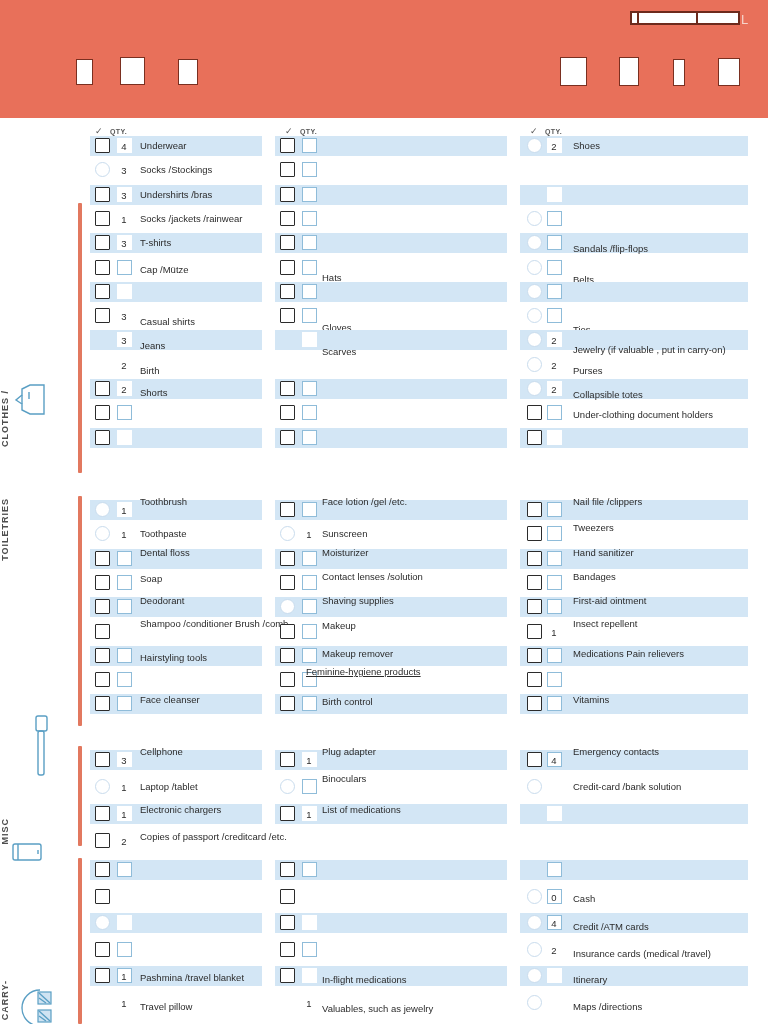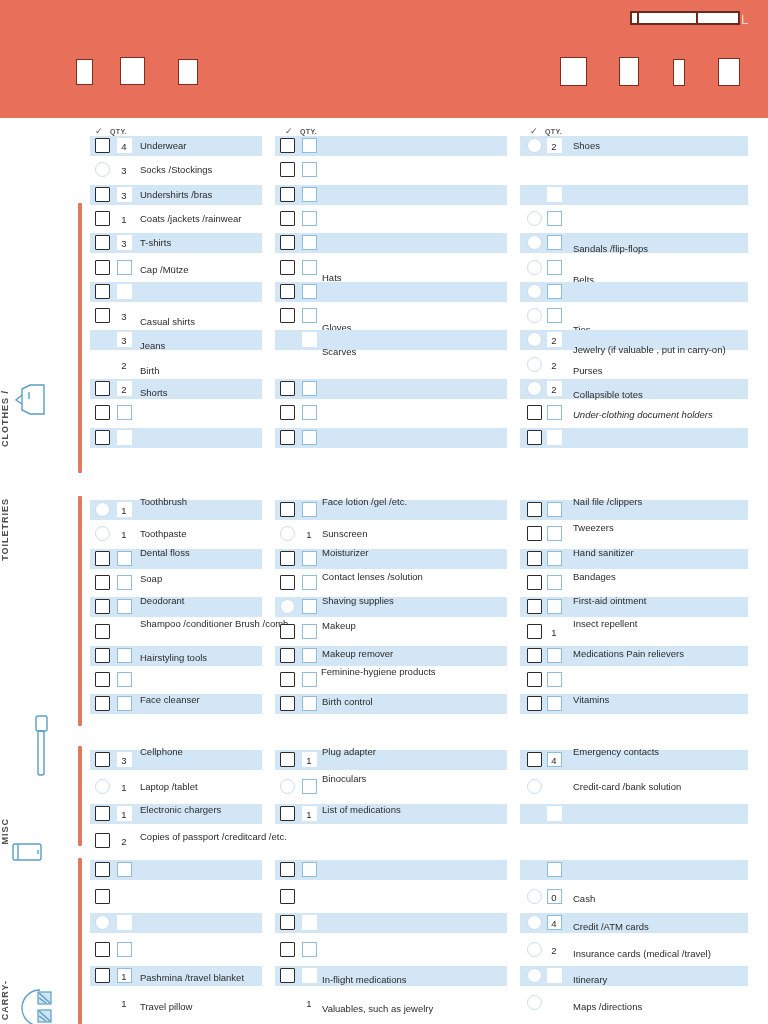--- a/index.html
+++ b/index.html
@@ -266,21 +266,21 @@
         <div class="cb" style="left: 5px; top: 2px;"></div>
         <div class="qtybox plain" style="left: 27px; top: 2px;"></div>
         <div class="qty" style="left: 27px; top: 5px;">3</div>
         <div class="lbl" style="left: 50px; top: 4px;">Undershirts /bras</div>
       </div>
       <div class="row" style="left: 90px; top: 90.9px; width: 172px;">
         <div class="band white" style="width: 172px;"></div>
         <div class="cb" style="left: 5px; top: 2px;"></div>
         <div class="qtybox plain" style="left: 27px; top: 2px;"></div>
         <div class="qty" style="left: 27px; top: 5px;">1</div>
-        <div class="lbl" style="left: 50px; top: 4px;">Coats /jackets /rainwear</div>
+        <div class="lbl" style="left: 50px; top: 4px;">Socks /jackets /rainwear</div>
       </div>
       <div class="row" style="left: 90px; top: 115.2px; width: 172px;">
         <div class="band" style="width: 172px;"></div>
         <div class="cb" style="left: 5px; top: 2px;"></div>
         <div class="qtybox plain" style="left: 27px; top: 2px;"></div>
         <div class="qty" style="left: 27px; top: 5px;">3</div>
         <div class="lbl" style="left: 50px; top: 4px;">T-shirts</div>
       </div>
       <div class="row" style="left: 90px; top: 139.5px; width: 172px;">
         <div class="band white" style="width: 172px;"></div>
@@ -456,21 +456,21 @@
         <div class="band" style="width: 228px;"></div>
         <div class="cb circle" style="left: 7px; top: 2px;"></div>
         <div class="qtybox plain" style="left: 27px; top: 2px;"></div>
         <div class="qty" style="left: 27px; top: 5px;">2</div>
         <div class="lbl" style="left: 53px; top: 10px;">Collapsible totes</div>
       </div>
       <div class="row" style="left: 520px; top: 285.3px; width: 228px;">
         <div class="band white" style="width: 228px;"></div>
         <div class="cb" style="left: 7px; top: 2px;"></div>
         <div class="qtybox" style="left: 27px; top: 2px;"></div>
-        <div class="lbl" style="left: 53px; top: 6px; font-style: italic;">Under-clothing document holders</div>
+        <div class="lbl" style="left: 53px; top: 6px;">Under-clothing document holders</div>
       </div>
       <div class="row" style="left: 520px; top: 309.6px; width: 228px;">
         <div class="band" style="width: 228px;"></div>
         <div class="cb" style="left: 7px; top: 2px;"></div>
         <div class="qtybox plain" style="left: 27px; top: 2px;"></div>
       </div>
       <div class="row" style="left: 90px; top: 382px; width: 172px;">
         <div class="band" style="width: 172px;"></div>
         <div class="cb circle" style="left: 5px; top: 2px;"></div>
         <div class="qtybox plain" style="left: 27px; top: 2px;"></div>
@@ -565,21 +565,21 @@
       <div class="row" style="left: 275px; top: 527.8px; width: 232px;">
         <div class="band" style="width: 232px;"></div>
         <div class="cb" style="left: 5px; top: 2px;"></div>
         <div class="qtybox" style="left: 27px; top: 2px;"></div>
         <div class="lbl" style="left: 47px; top: 2px;">Makeup remover</div>
       </div>
       <div class="row" style="left: 275px; top: 552.1px; width: 232px;">
         <div class="band white" style="width: 232px;"></div>
         <div class="cb" style="left: 5px; top: 2px;"></div>
         <div class="qtybox" style="left: 27px; top: 2px;"></div>
-        <div class="lbl" style="left: 46px; top: -4px;">Feminine-hygiene products</div>
+        <div class="lbl" style="left: 31px; top: -4px; text-decoration: underline;">Feminine-hygiene products</div>
       </div>
       <div class="row" style="left: 275px; top: 576.4px; width: 232px;">
         <div class="band" style="width: 232px;"></div>
         <div class="cb" style="left: 5px; top: 2px;"></div>
         <div class="qtybox" style="left: 27px; top: 2px;"></div>
         <div class="lbl" style="left: 47px; top: 2px;">Birth control</div>
       </div>
       <div class="row" style="left: 520px; top: 382px; width: 228px;">
         <div class="band" style="width: 228px;"></div>
         <div class="cb" style="left: 7px; top: 2px;"></div>

